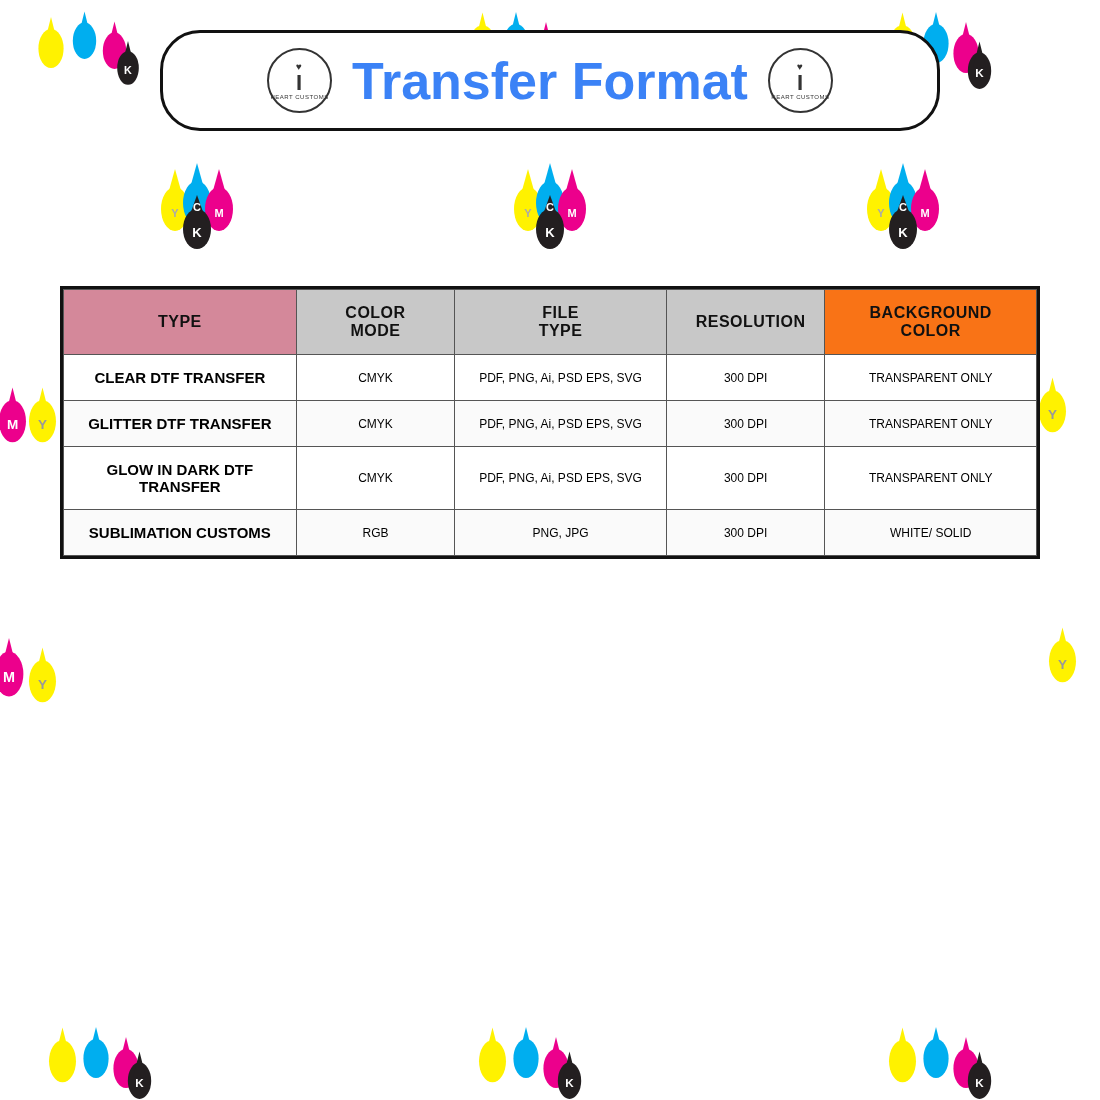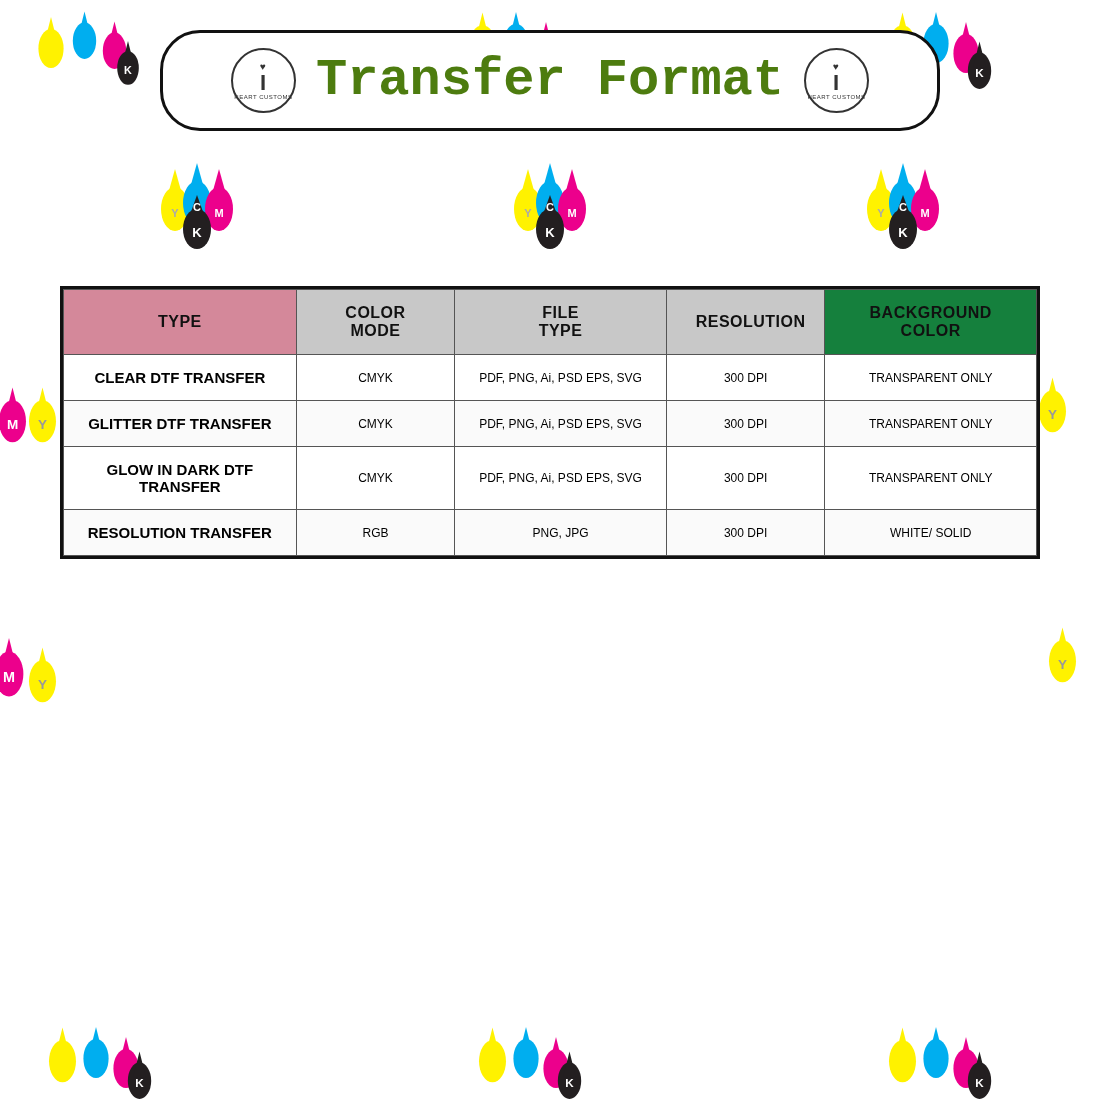--- a/index.html
+++ b/index.html
@@ -40,22 +40,22 @@
       padding: 15px 40px;
       margin: 10px auto 20px;
       width: 780px;
       background: white;
       gap: 20px;
     }
 
     .title-text {
       font-size: 52px;
       font-weight: bold;
-      font-family: Liberation Mono, monospace;
-      color: #4d7c0f;
+      font-family: Liberation Sans, sans-serif;
+      color: #3b82f6;
     }
 
     .logo-circle {
       width: 65px;
       height: 65px;
       border: 2px solid #333;
       border-radius: 50%;
       display: flex;
       align-items: center;
       justify-content: center;
@@ -127,21 +127,21 @@
       color: #111;
       width: 20%;
     }
     thead th:nth-child(4) {
       background-color: #c8c8c8;
       color: #111;
       width: 15%;
       padding-left: 20px;
     }
     thead th:nth-child(5) {
-      background-color: #15803d;
+      background-color: #f97316;
       color: #111;
       width: 20%;
       text-align: center;
     }
 
     tbody tr td {
       font-size: 12px;
       background-color: #fff;
     }
 
@@ -403,21 +403,21 @@
             <td>TRANSPARENT ONLY</td>
           </tr>
           <tr>
             <td>GLOW IN DARK DTF TRANSFER</td>
             <td>CMYK</td>
             <td>PDF, PNG, Ai, PSD EPS, SVG</td>
             <td>300 DPI</td>
             <td>TRANSPARENT ONLY</td>
           </tr>
           <tr>
-            <td>RESOLUTION TRANSFER</td>
+            <td>SUBLIMATION CUSTOMS</td>
             <td>RGB</td>
             <td>PNG, JPG</td>
             <td>300 DPI</td>
             <td>WHITE/ SOLID</td>
           </tr>
         </tbody>
     </table>
   </div>
 </div>
 

